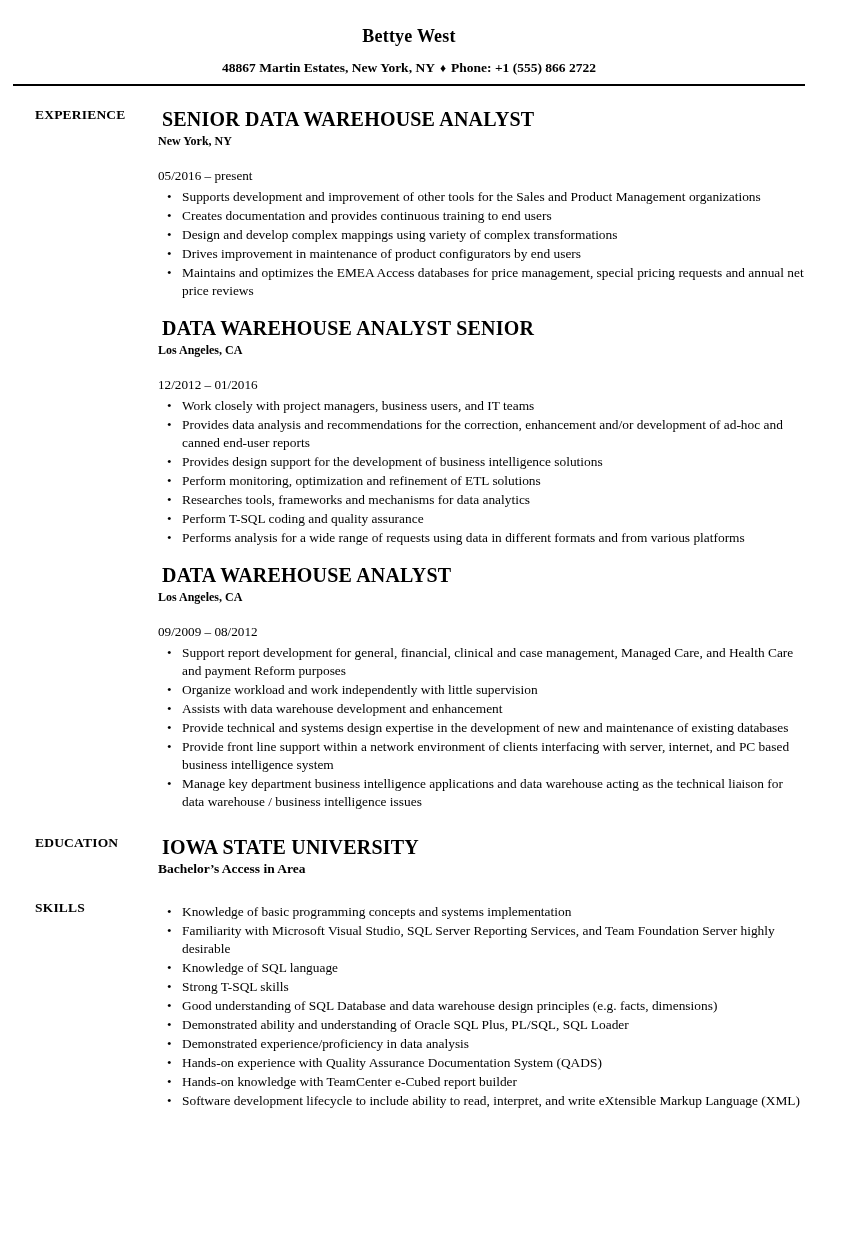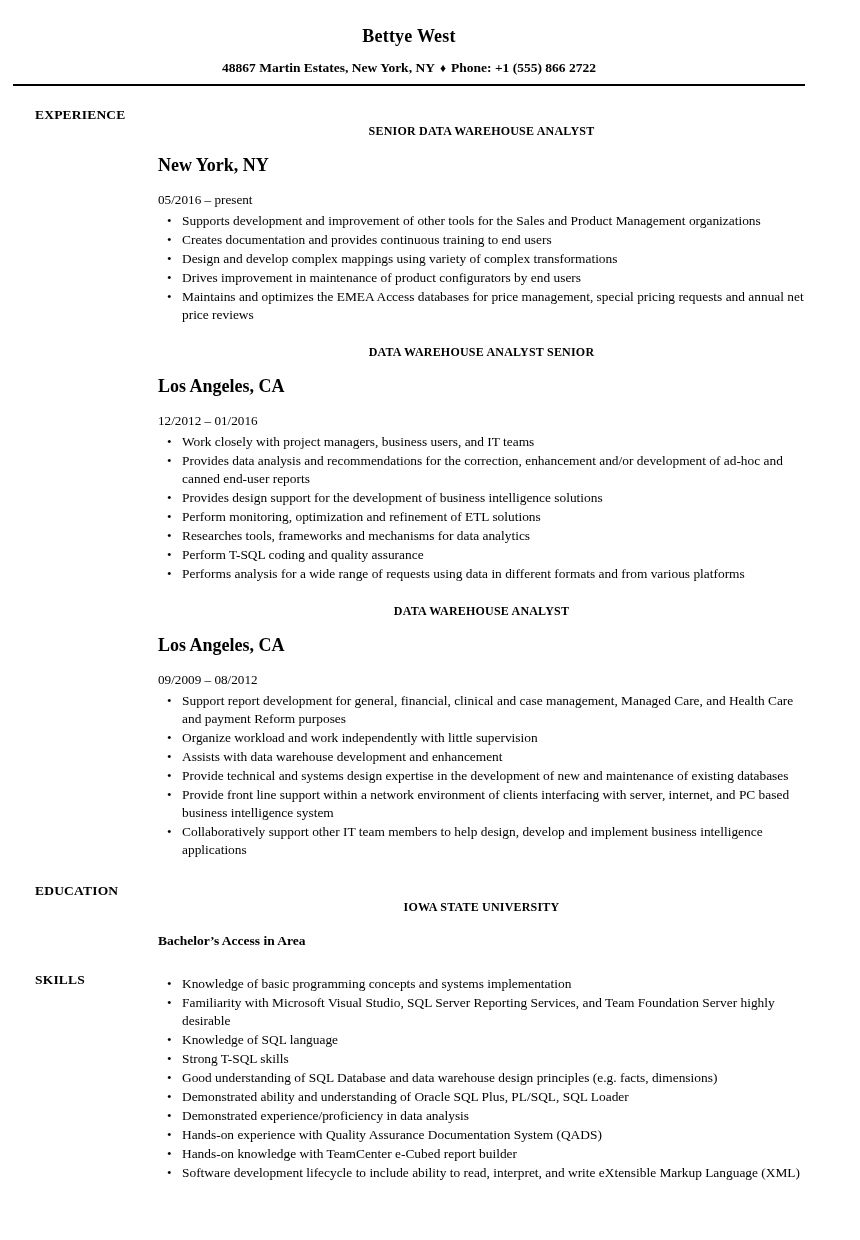--- a/index.html
+++ b/index.html
@@ -45,30 +45,29 @@
     font-size: 13.5px;
     line-height: 18px;
     letter-spacing: 0.2px;
   }
   .row.edu   { margin-top: 22px; }
   .row.skl   { margin-top: 21px; }
   
   .job { margin-bottom: 19px; }
   .job:last-child { margin-bottom: 0; }
   .job h2, .content h2 {
-    margin: 16px;
-    font-size: 12px;
+    margin: 4px;
+    font-size: 20px;
     line-height: 18px;
     font-weight: bold;
     letter-spacing: 0.2px;
-    text-align: center;
   }
   .loc {
     font-weight: bold;
-    font-size: 18px;
+    font-size: 12px;
     line-height: 18px;
     margin-top: 3px;
   }
   .dates {
     font-size: 13.2px;
     line-height: 18px;
     margin-top: 17px;
   }
   .degree {
     font-weight: bold;
@@ -146,21 +145,21 @@
       <article class="job">
         <h2>DATA WAREHOUSE ANALYST</h2>
         <div class="loc">Los Angeles, CA</div>
         <div class="dates">09/2009 – 08/2012</div>
         <ul class="bullets">
             <li>Support report development for general, financial, clinical and case management, Managed Care, and Health Care and payment Reform purposes</li>
             <li>Organize workload and work independently with little supervision</li>
             <li>Assists with data warehouse development and enhancement</li>
             <li>Provide technical and systems design expertise in the development of new and maintenance of existing databases</li>
             <li>Provide front line support within a network environment of clients interfacing with server, internet, and PC based business intelligence system</li>
-            <li>Collaboratively support other IT team members to help design, develop and implement business intelligence applications</li>
+            <li>Manage key department business intelligence applications and data warehouse acting as the technical liaison for data warehouse / business intelligence issues</li>
           </ul>
       </article>
 
     </div>
   </section>
 
   <section class="row edu">
     <div class="label">EDUCATION</div>
     <div class="content">
       <h2>IOWA STATE UNIVERSITY</h2>

